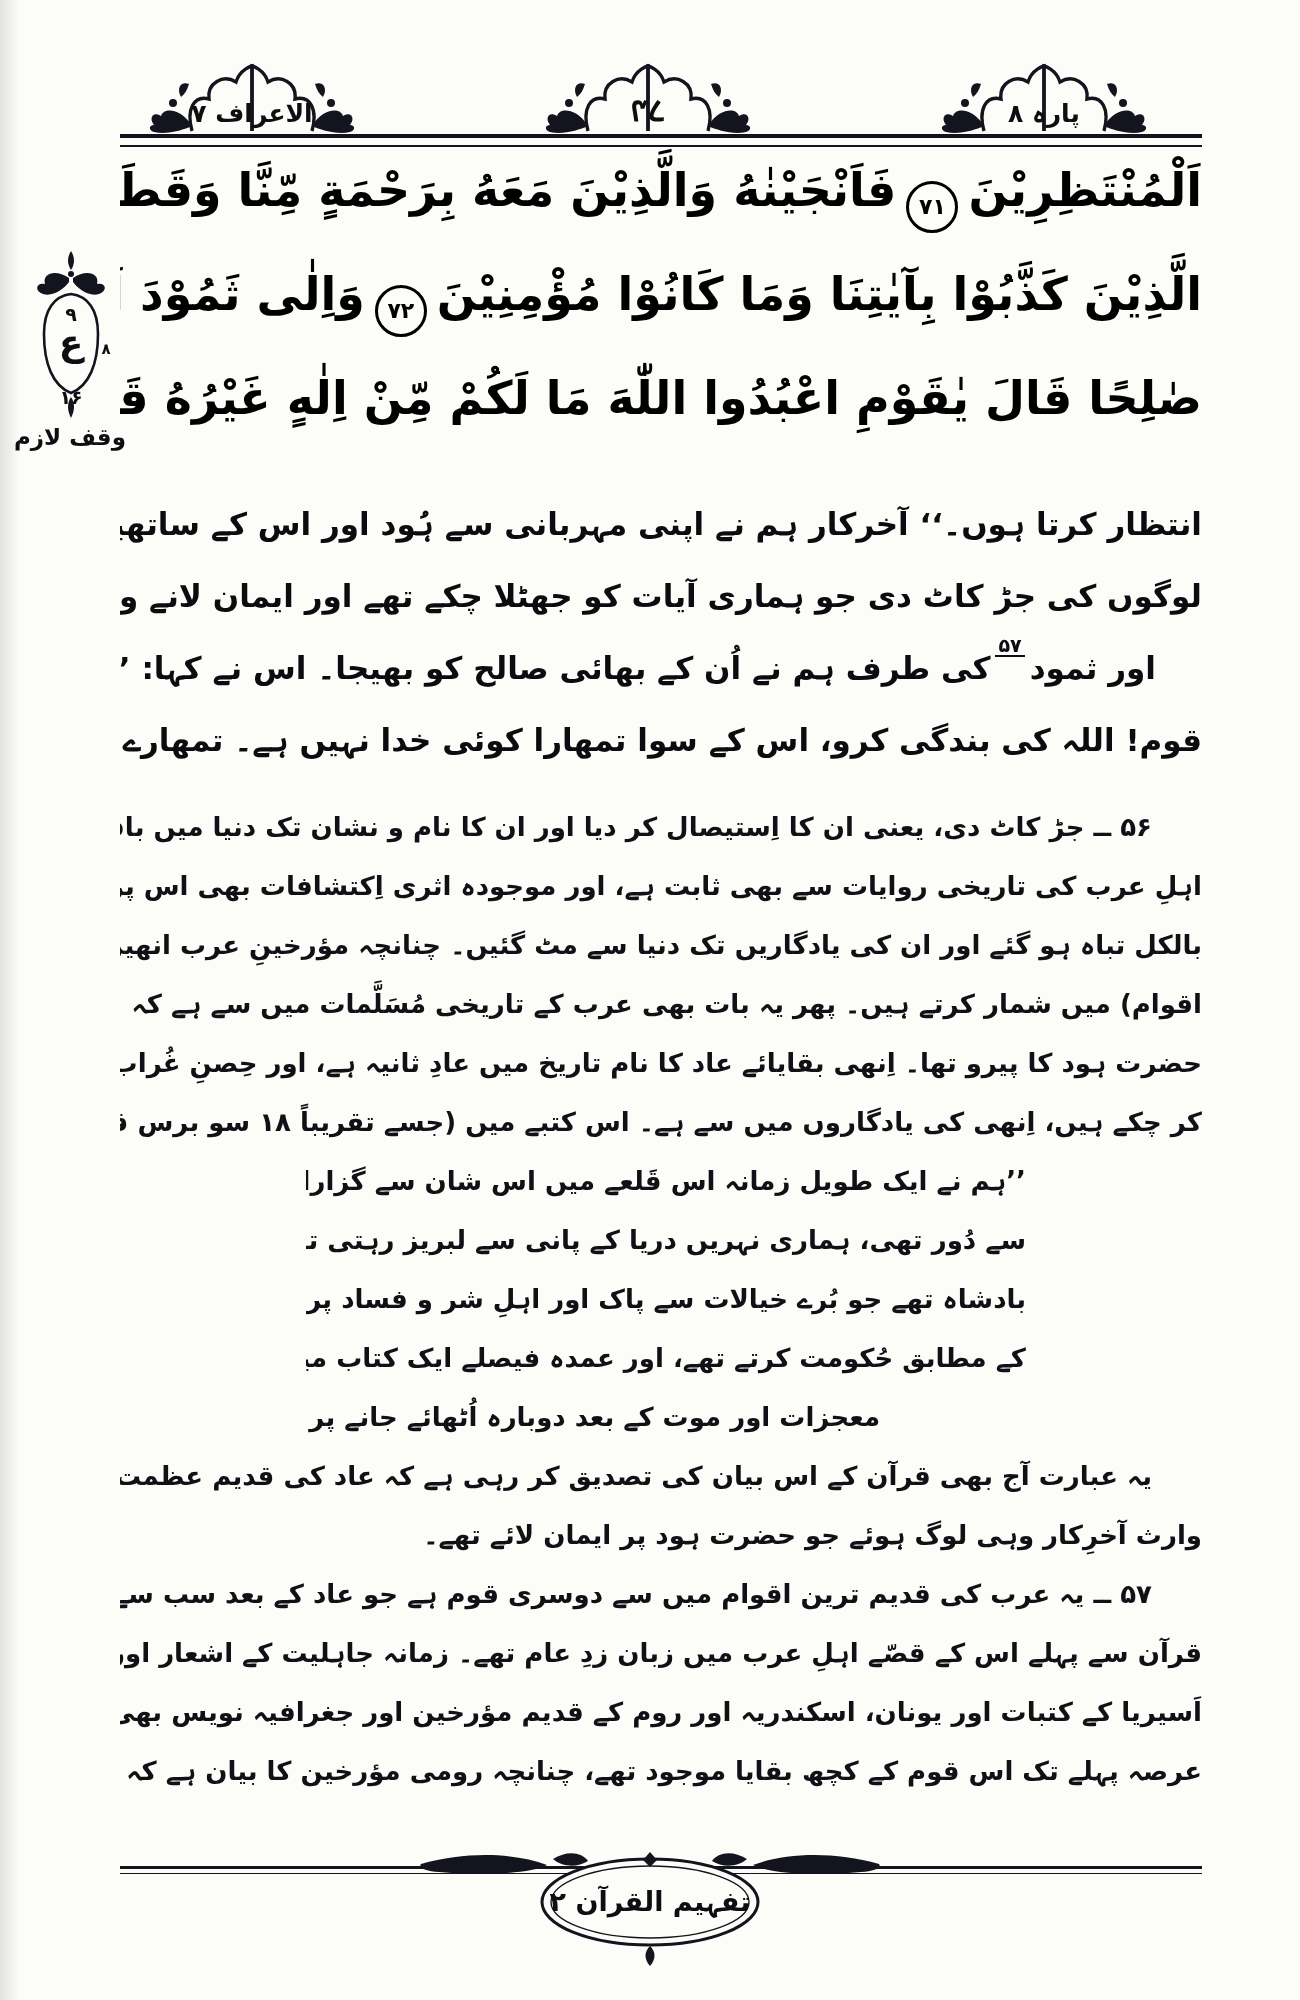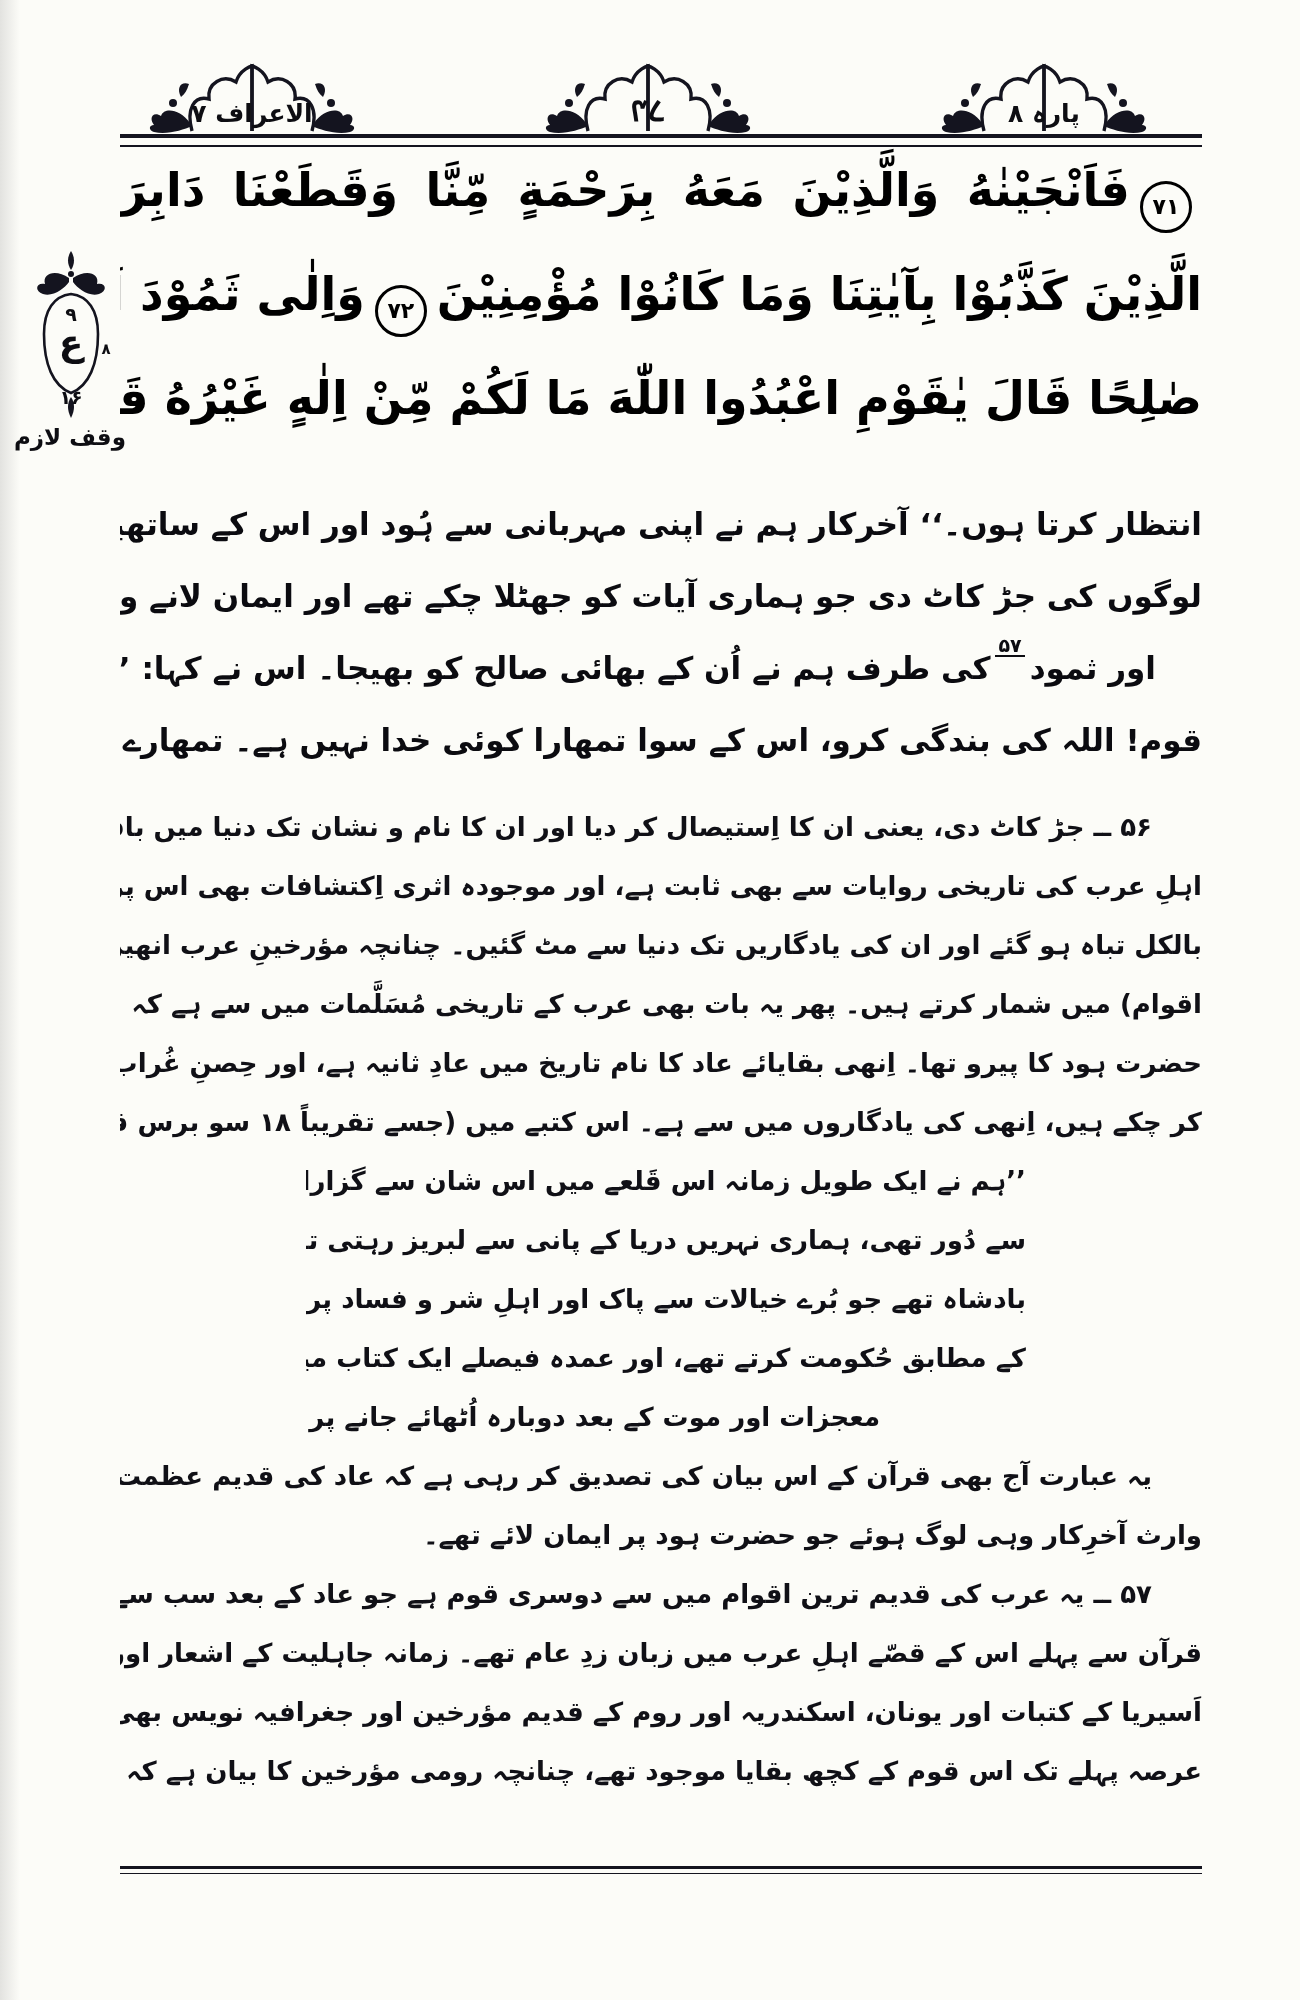--- a/index.html
+++ b/index.html
@@ -114,21 +114,21 @@
       <svg class="cart-svg" viewBox="0 0 212 76">
           <use href="#cart-orn"></use>
         </svg>
       <span class="cart-text">پارہ ۸</span>
     </div>
   </div>
   <div class="header-rule"></div>
 
   <div class="quran">
     <div class="qline">
-      <span class="verse-circle">
+      <span>اَلْمُنْتَظِرِيْنَ</span><span class="verse-circle">
           <span>۷۱</span>
         </span><span>فَاَنْجَيْنٰهُ وَالَّذِيْنَ مَعَهُ بِرَحْمَةٍ مِّنَّا وَقَطَعْنَا دَابِرَ</span>
     </div>
     <div class="qline">
       <span>الَّذِيْنَ كَذَّبُوْا بِآيٰتِنَا وَمَا كَانُوْا مُؤْمِنِيْنَ</span><span class="verse-circle">
           <span>۷۲</span>
         </span><span>وَاِلٰى ثَمُوْدَ اَخَاهُمْ</span>
     </div>
     <div class="qline">
       <span>صٰلِحًا قَالَ يٰقَوْمِ اعْبُدُوا اللّٰهَ مَا لَكُمْ مِّنْ اِلٰهٍ غَيْرُهُ قَدْ جَآءَتْكُمْ</span>
@@ -181,14 +181,25 @@
     <div class="fline indent">یہ عبارت آج بھی قرآن کے اس بیان کی تصدیق کر رہی ہے کہ عاد کی قدیم عظمت و شوکت اور خوش حالی کے</div>
     <div class="fline short">وارث آخرِکار وہی لوگ ہوئے جو حضرت ہود پر ایمان لائے تھے۔</div>
 
     <div class="fline indent">۵۷ ــ یہ عرب کی قدیم ترین اقوام میں سے دوسری قوم ہے جو عاد کے بعد سب سے زیادہ مشہور و معروف ہے۔ نُزولِ</div>
     <div class="fline">قرآن سے پہلے اس کے قصّے اہلِ عرب میں زبان زدِ عام تھے۔ زمانہ جاہلیت کے اشعار اور خطبوں میں بکثرت اس کا ذکر ملتا ہے۔</div>
     <div class="fline">اَسیریا کے کتبات اور یونان، اسکندریہ اور روم کے قدیم مؤرخین اور جغرافیہ نویس بھی اس کا ذکر کرتے ہیں۔ مسیح کی پیدائش سے کچھ</div>
     <div class="fline">عرصہ پہلے تک اس قوم کے کچھ بقایا موجود تھے، چنانچہ رومی مؤرخین کا بیان ہے کہ یہ لوگ رومن افواج میں بھرتی ہوئے اور نبطیوں</div>
   </div>
 
   <div class="footer-rule"></div>
+  <div class="footer-orn">
+    <svg viewBox="0 0 470 124">
+      <use href="#wing-left"></use>
+      <use href="#wing-left" transform="translate(470,0) scale(-1,1)"></use>
+      <ellipse cx="235" cy="56" rx="108" ry="43" fill="#fcfcf8" stroke="#14141f" stroke-width="3"></ellipse>
+      <ellipse cx="235" cy="56" rx="99" ry="36" fill="none" stroke="#14141f" stroke-width="1.4"></ellipse>
+      <path d="M235,6 l7,8 -7,7 -7,-7 Z" fill="#14141f"></path>
+      <path d="M235,100 C241,106 241,113 235,120 C229,113 229,106 235,100 Z" fill="#14141f"></path>
+    </svg>
+    <span class="footer-text">تفہیم القرآن ۲</span>
+  </div>
 
 </div>
 
 </body></html>

